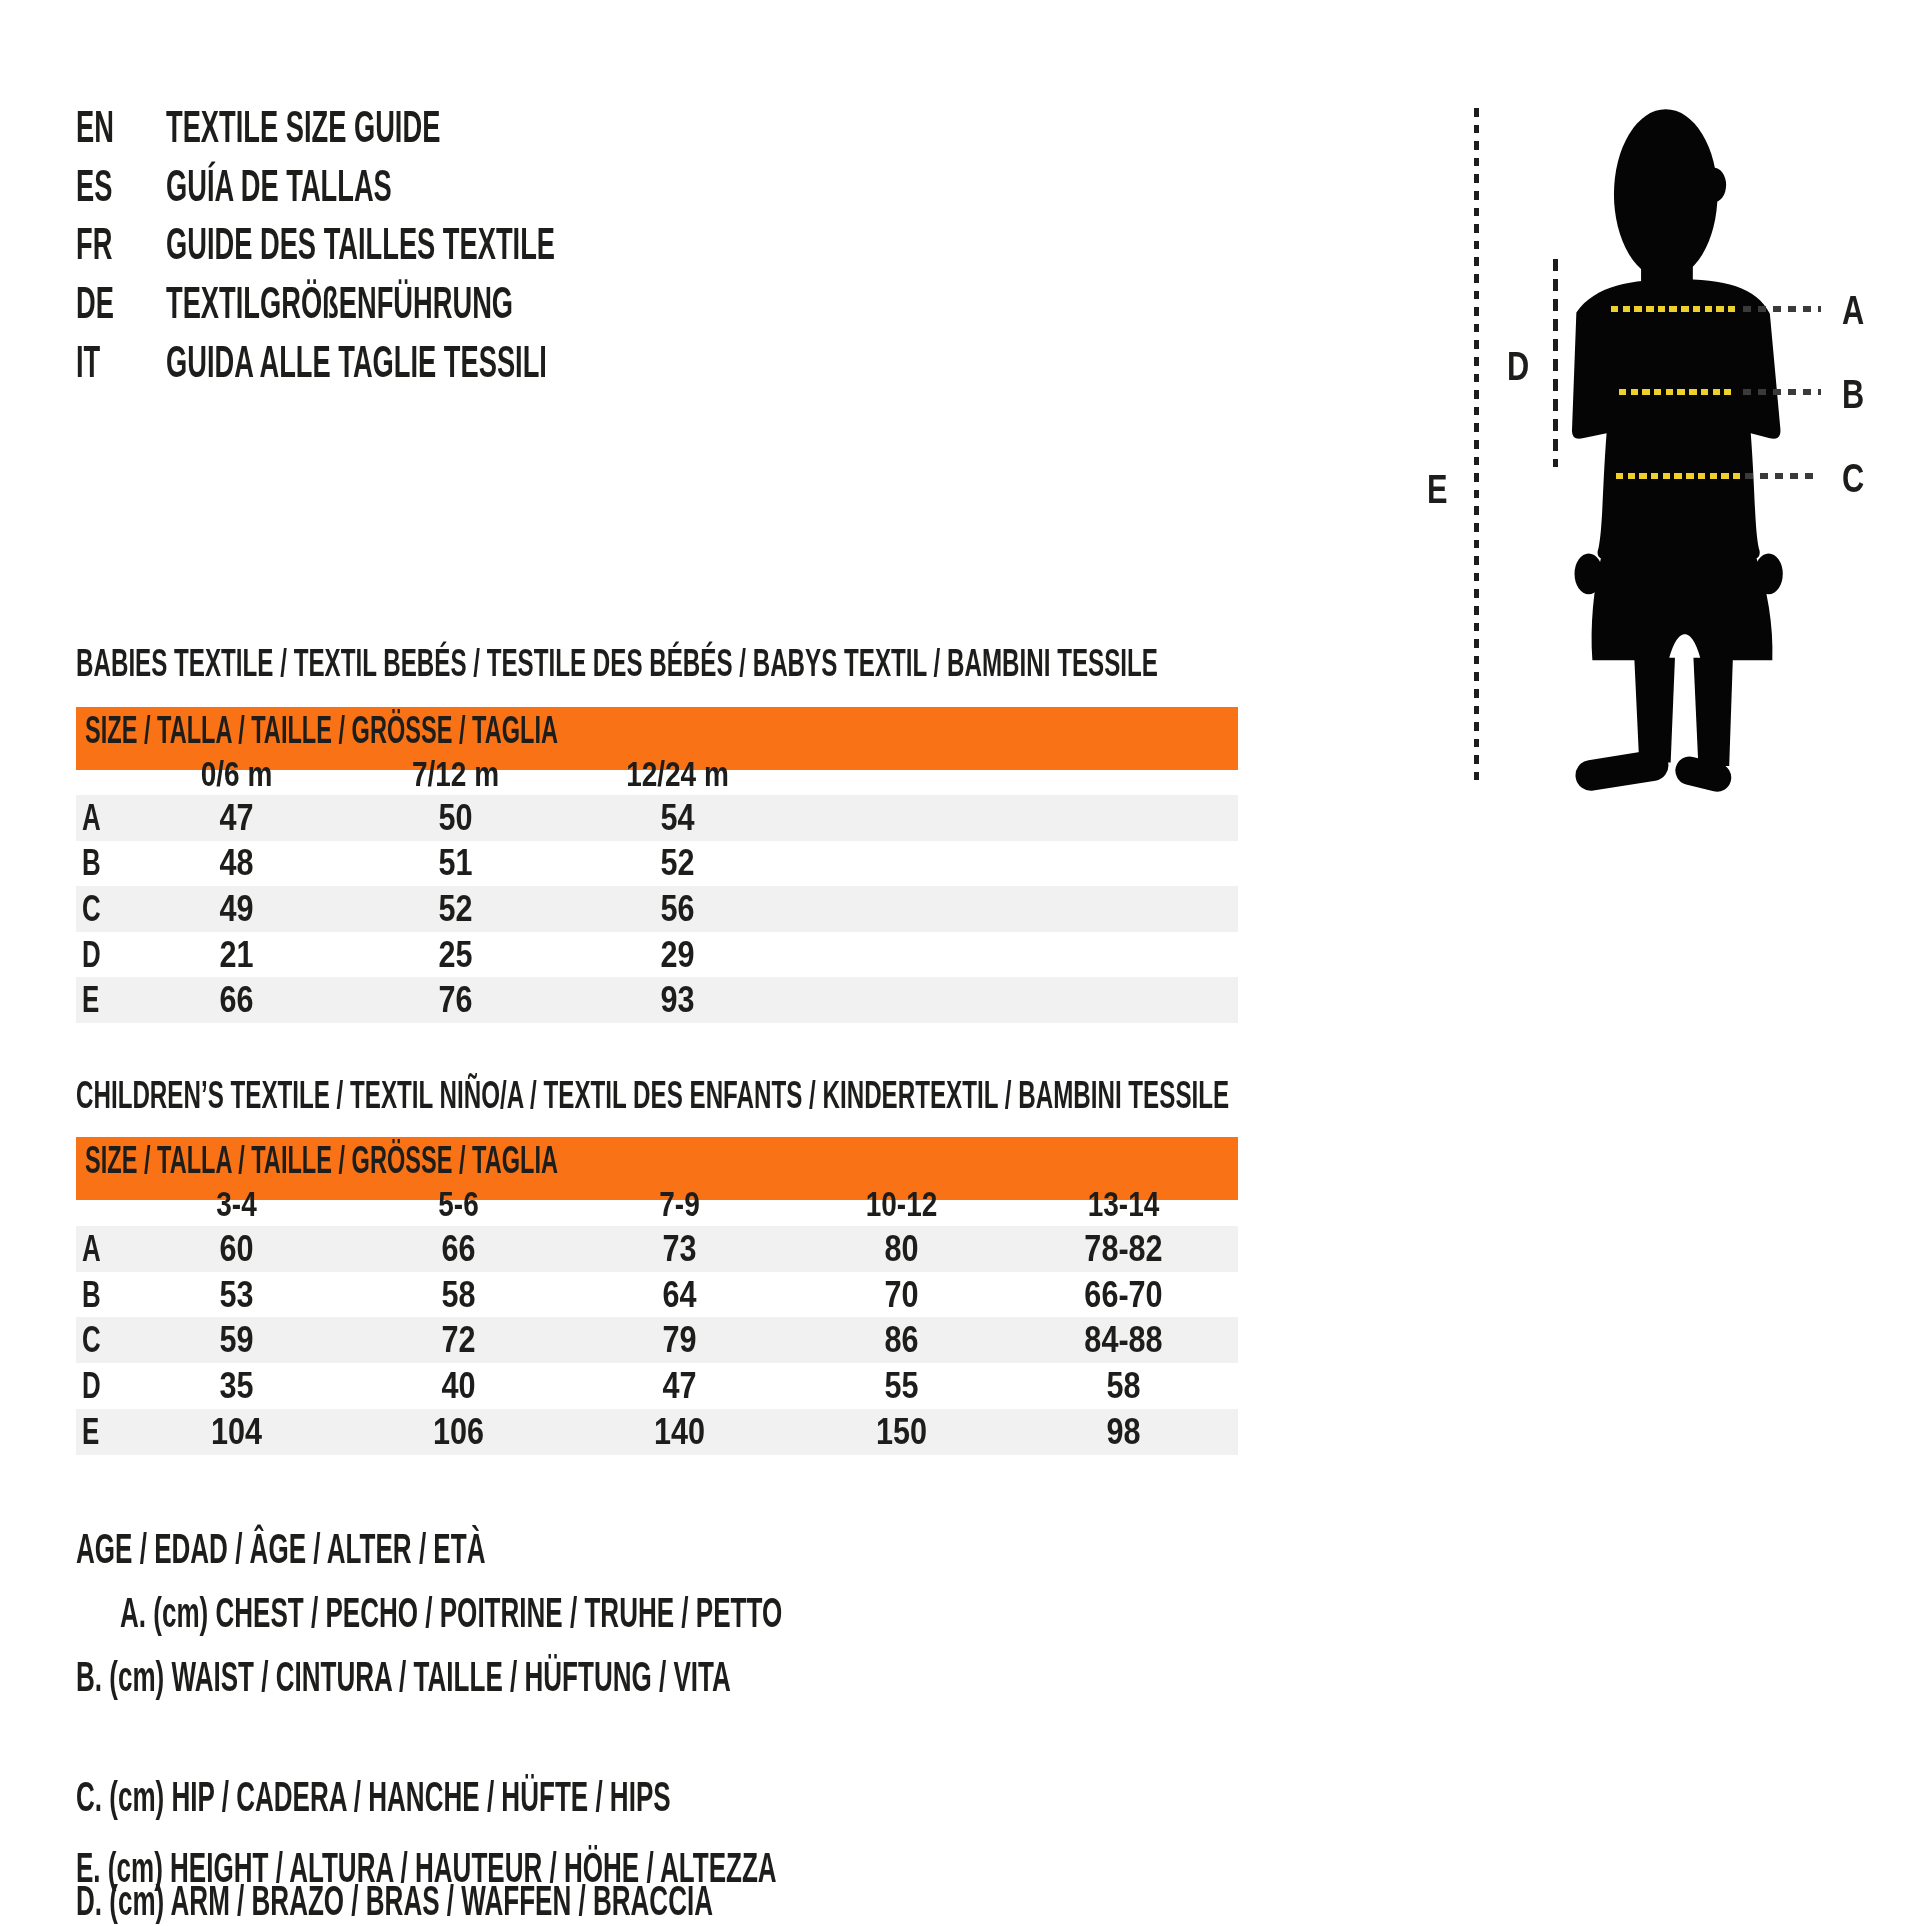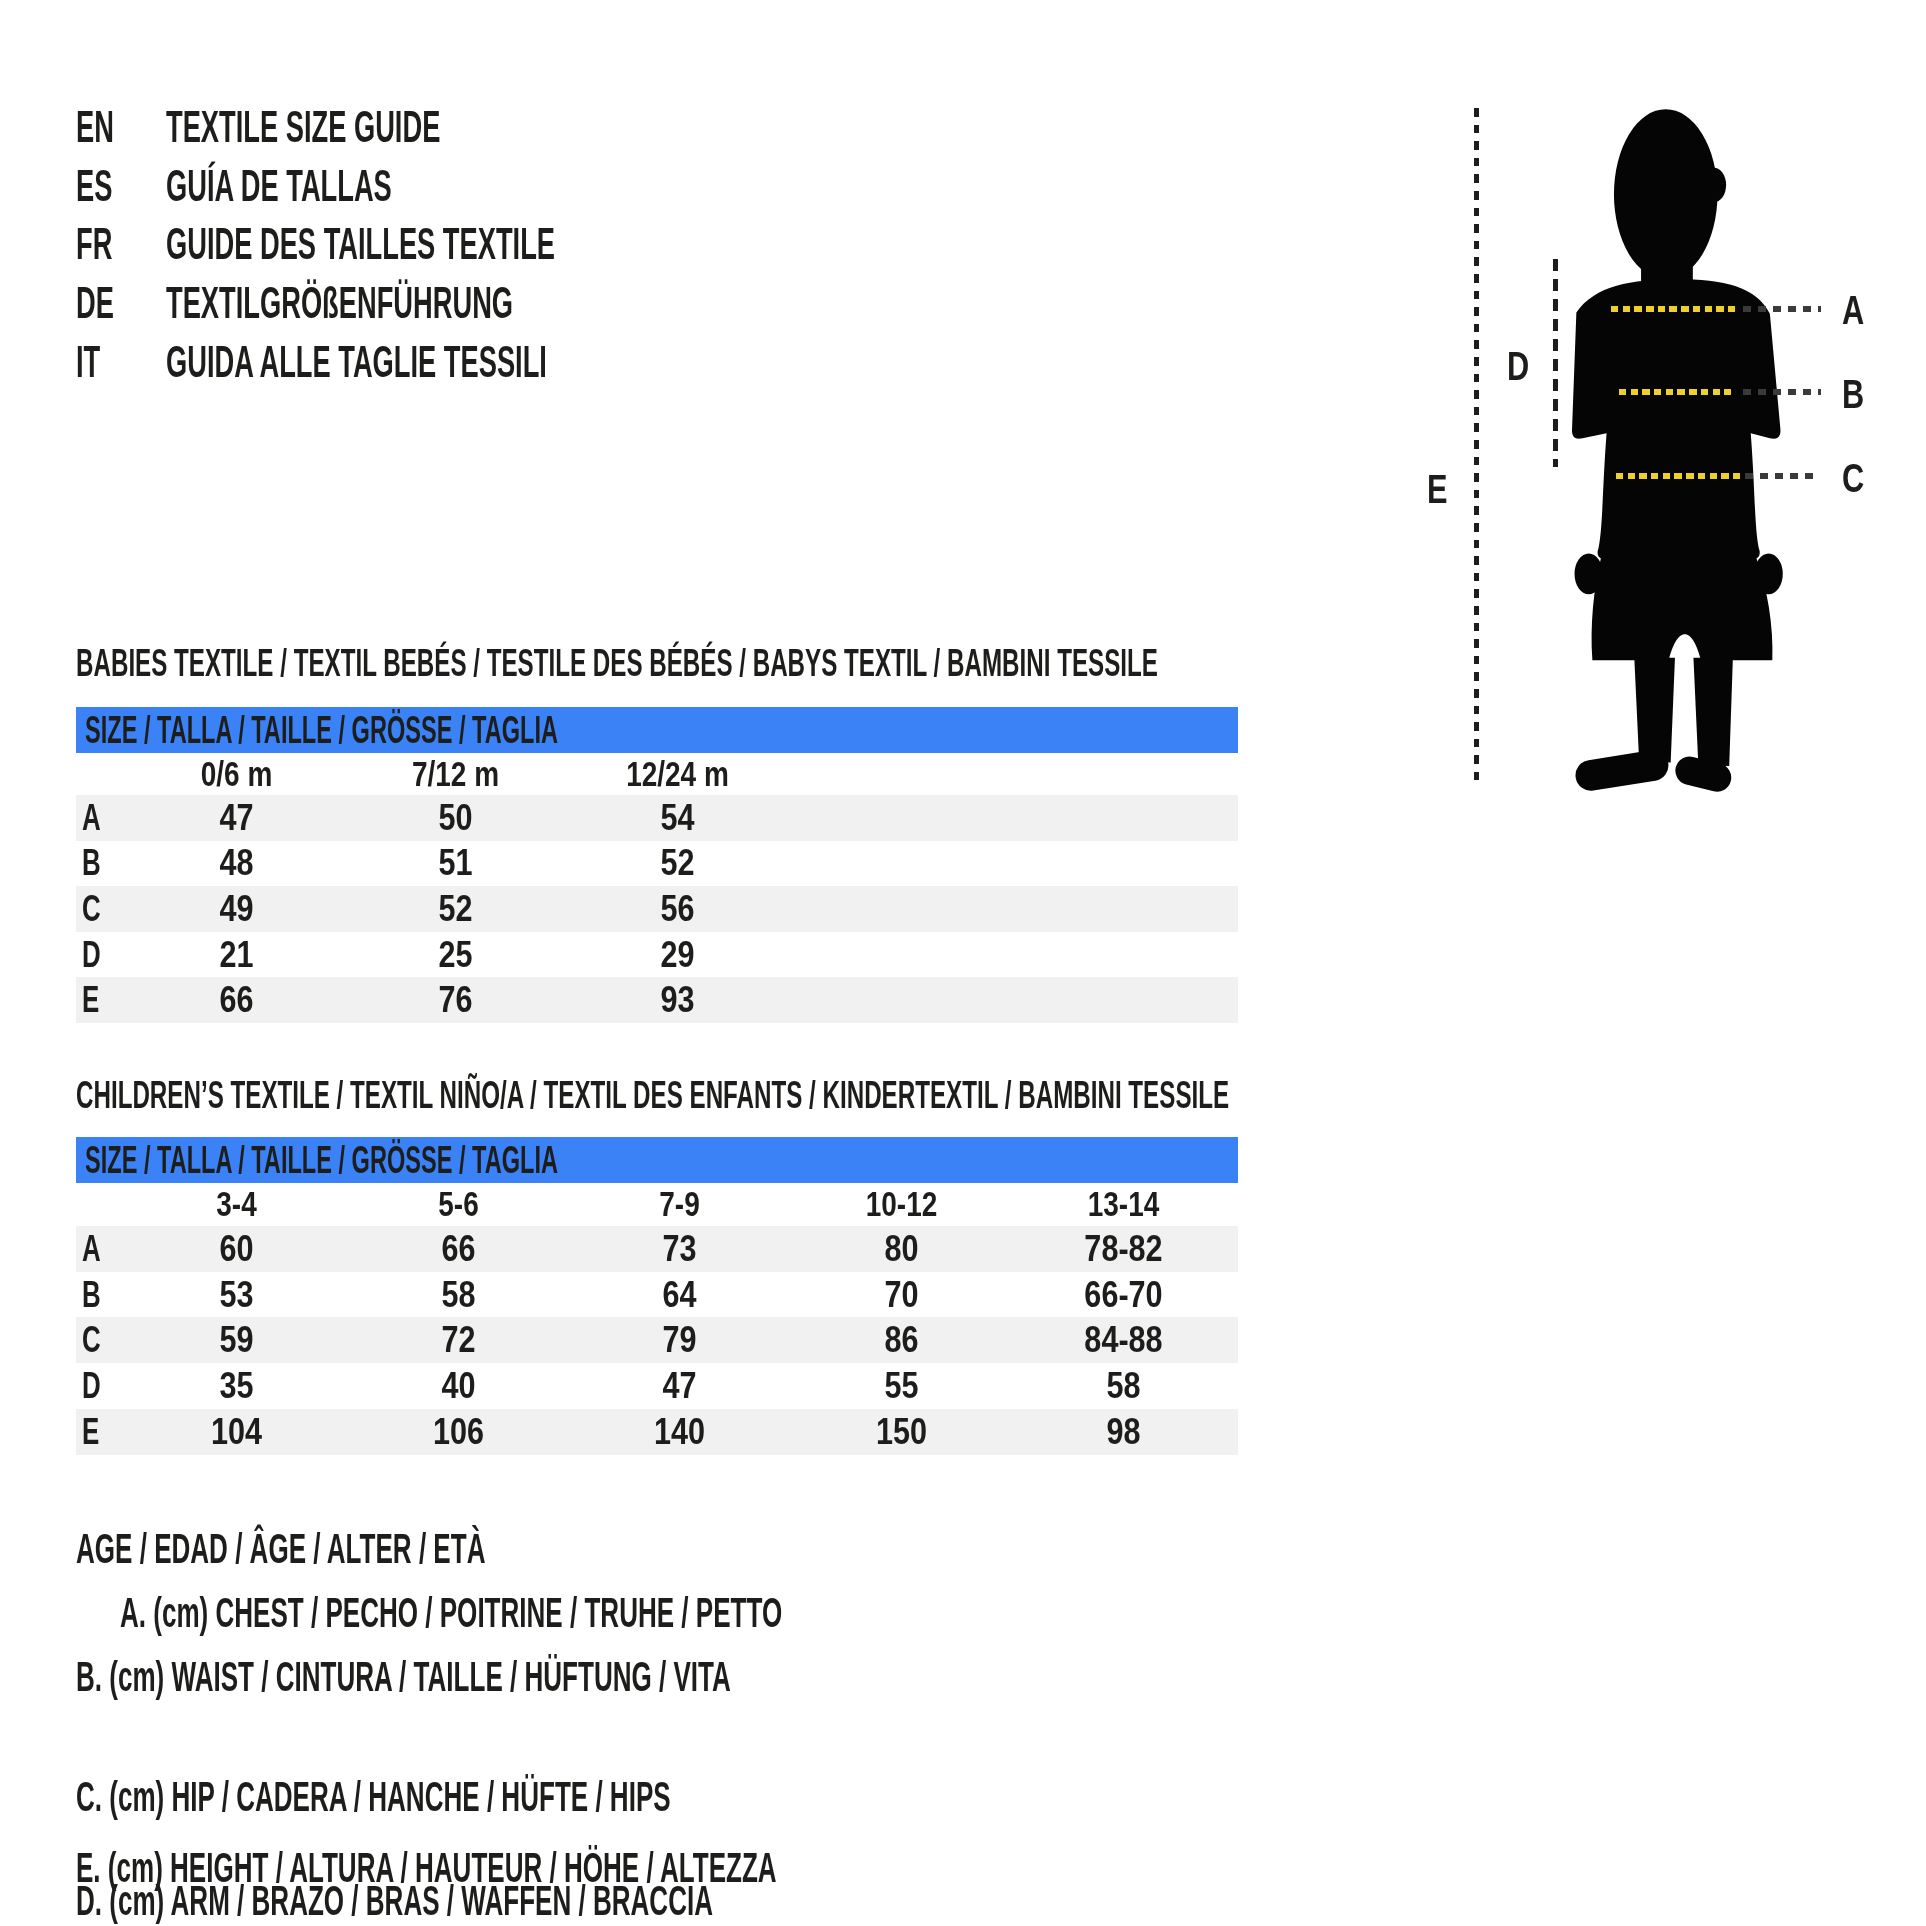--- a/index.html
+++ b/index.html
@@ -17,21 +17,21 @@
 
   
   .lang-row{position:absolute;left:76px;height:44px;line-height:44px;font-size:44px;font-weight:700;}
   .lang-code{position:absolute;left:0;top:0;}
   .lang-title{position:absolute;left:90px;top:0;text-decoration:underline;}
 
   
   .sec-heading{position:absolute;left:76px;font-size:39px;line-height:39px;font-weight:700;}
 
   
-  .size-bar{position:absolute;left:76px;width:1162px;height:46px;background:#3b82f6;}
+  .size-bar{position:absolute;left:76px;width:1162px;height:63px;background:#f97316;}
   .size-bar .lbl{position:absolute;left:8.6px;top:0;height:46px;line-height:46px;font-size:38px;font-weight:700;}
   .thead-band{position:absolute;left:76px;width:1162px;height:47px;}
   .col-h{position:absolute;top:0;width:185px;height:42px;line-height:42px;text-align:center;
          font-size:35px;font-weight:700;transform:scaleX(0.80);white-space:nowrap;}
   .trow{position:absolute;left:76px;width:1162px;height:46px;}
   .trow.shade{background:#f1f1f1;}
   .row-lb{position:absolute;left:6.2px;top:0;height:46px;line-height:46px;font-size:36px;font-weight:700;
           transform:scaleX(0.72);transform-origin:0 50%;}
   .cell{position:absolute;top:0;width:185px;height:46px;line-height:46px;text-align:center;
         font-size:36px;font-weight:700;transform:scaleX(0.85);white-space:nowrap;}

